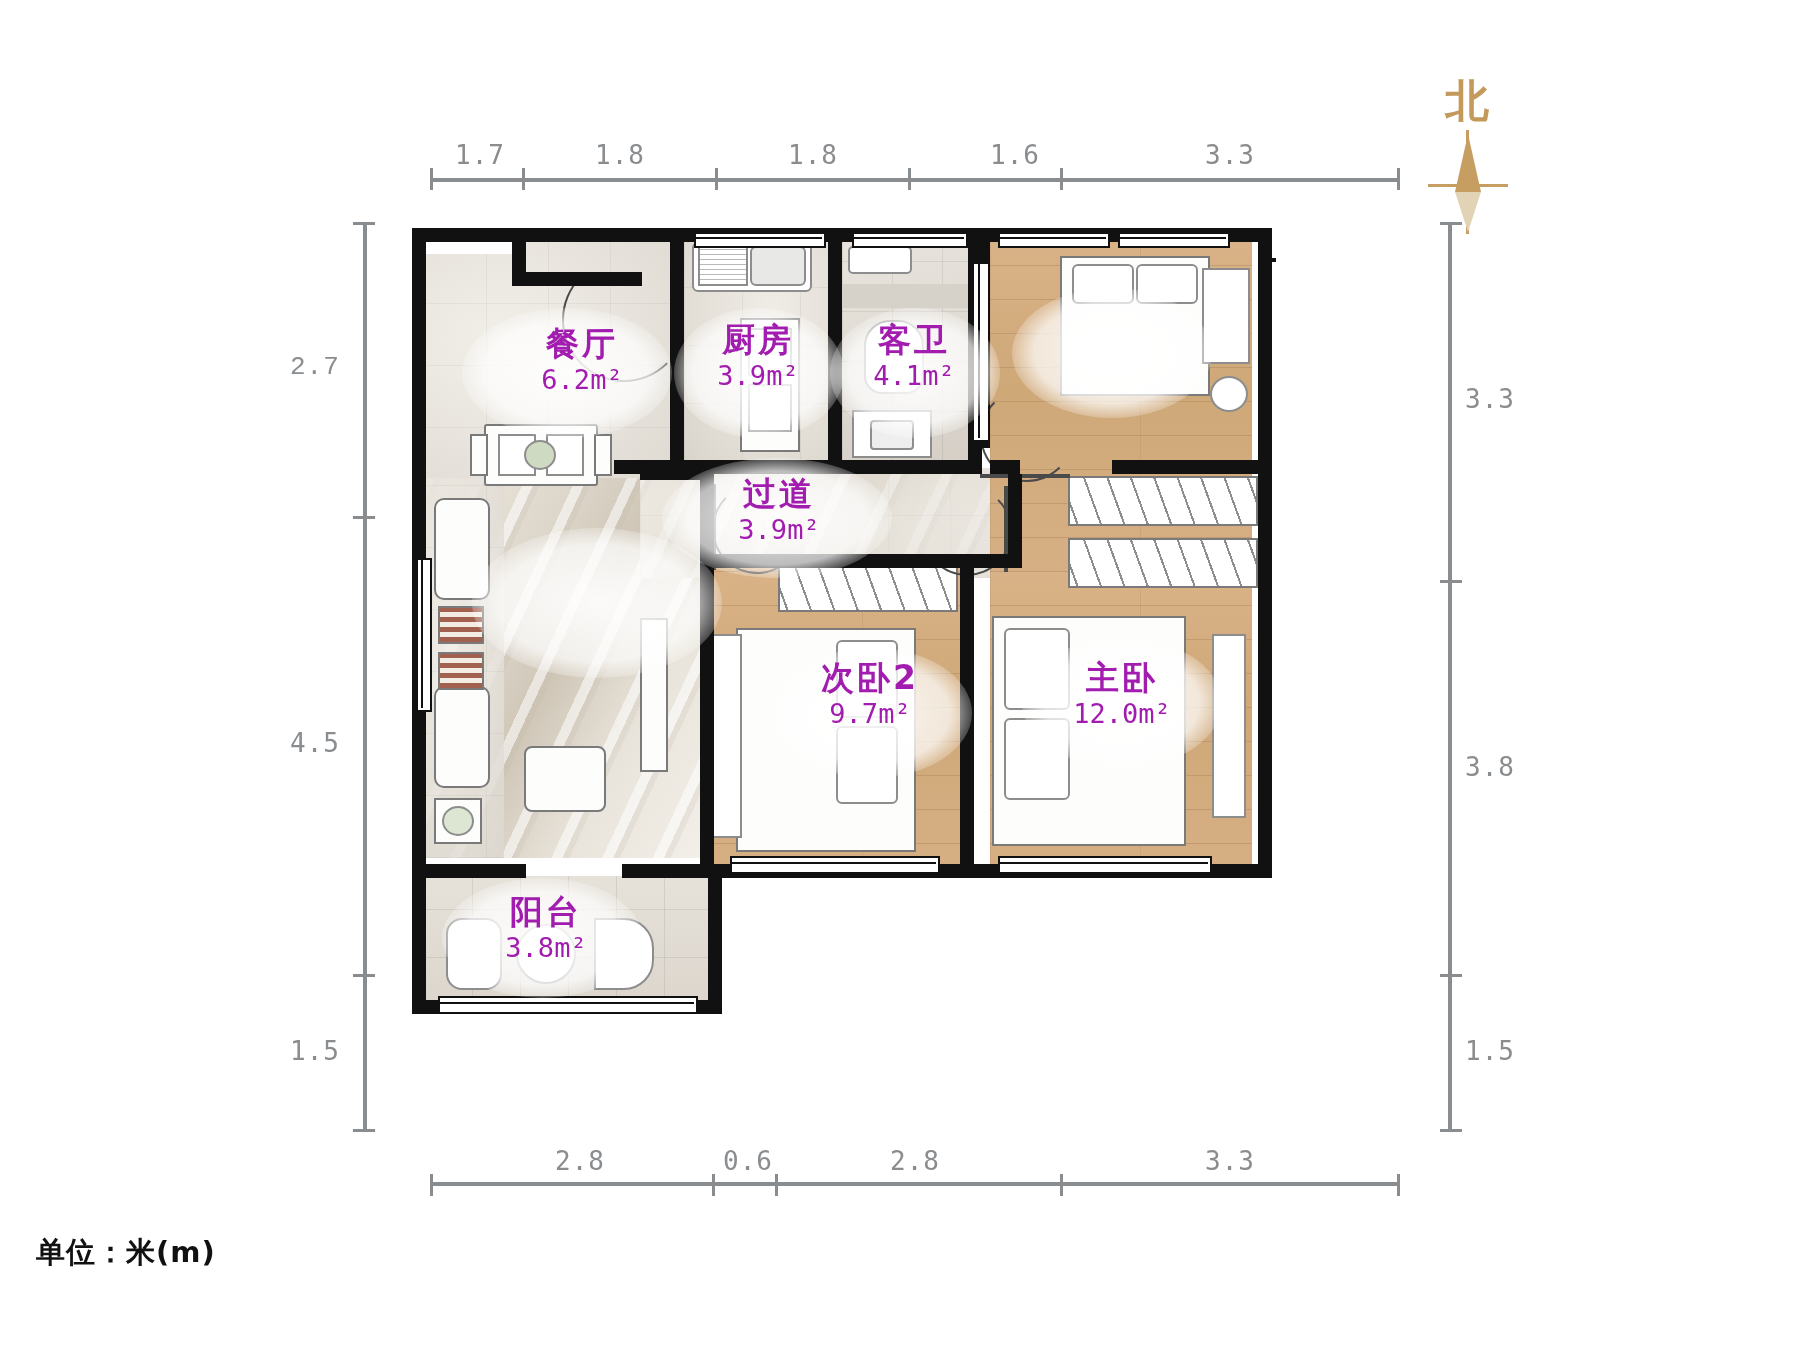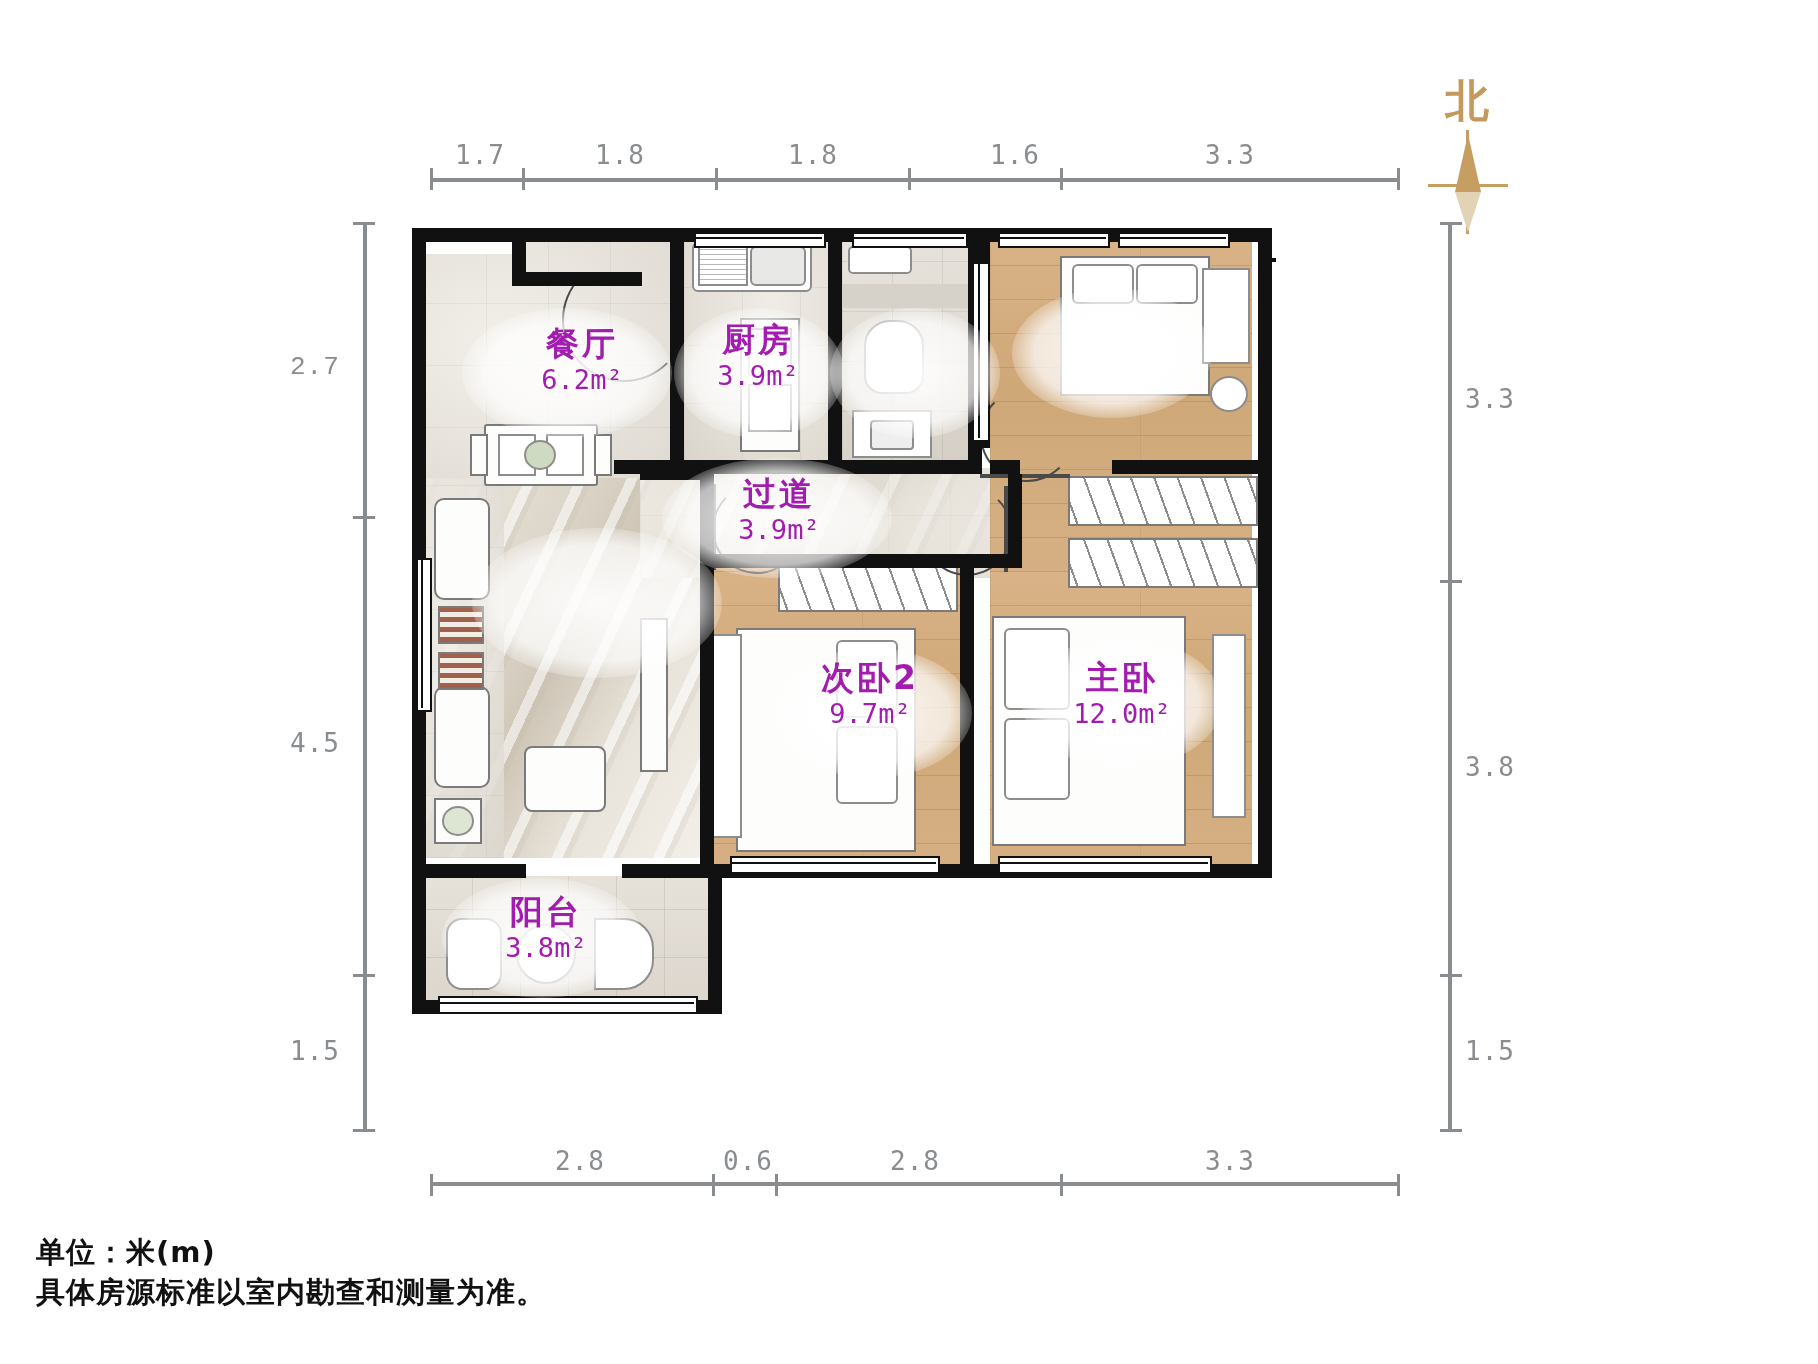--- a/index.html
+++ b/index.html
@@ -297,20 +297,24 @@
   <div class="rlabel" style="left:70px;top:98px;width:200px;">
     <span class="nm">餐厅</span>
     <span class="ar">6.2m²</span>
   </div>
 
   <div class="rlabel" style="left:262px;top:94px;width:168px;">
     <span class="nm">厨房</span>
     <span class="ar">3.9m²</span>
   </div>
 
+  <div class="rlabel" style="left:418px;top:94px;width:168px;">
+    <span class="nm">客卫</span>
+    <span class="ar">4.1m²</span>
+  </div>
 
 
   <div class="rlabel" style="left:262px;top:248px;width:210px;">
     <span class="nm">过道</span>
     <span class="ar">3.9m²</span>
   </div>
 
 
   <div class="rlabel" style="left:360px;top:432px;width:196px;">
     <span class="nm">次卧2</span>
@@ -324,14 +328,13 @@
 
   <div class="rlabel" style="left:40px;top:666px;width:188px;">
     <span class="nm">阳台</span>
     <span class="ar">3.8m²</span>
   </div>
 
 </div>
 
 <div id="notes">
   <div class="unit">单位：米(m)</div>
-  <div>具体房源标准以室内勘查和测量为准。</div>
 </div>
 
 </body></html>

